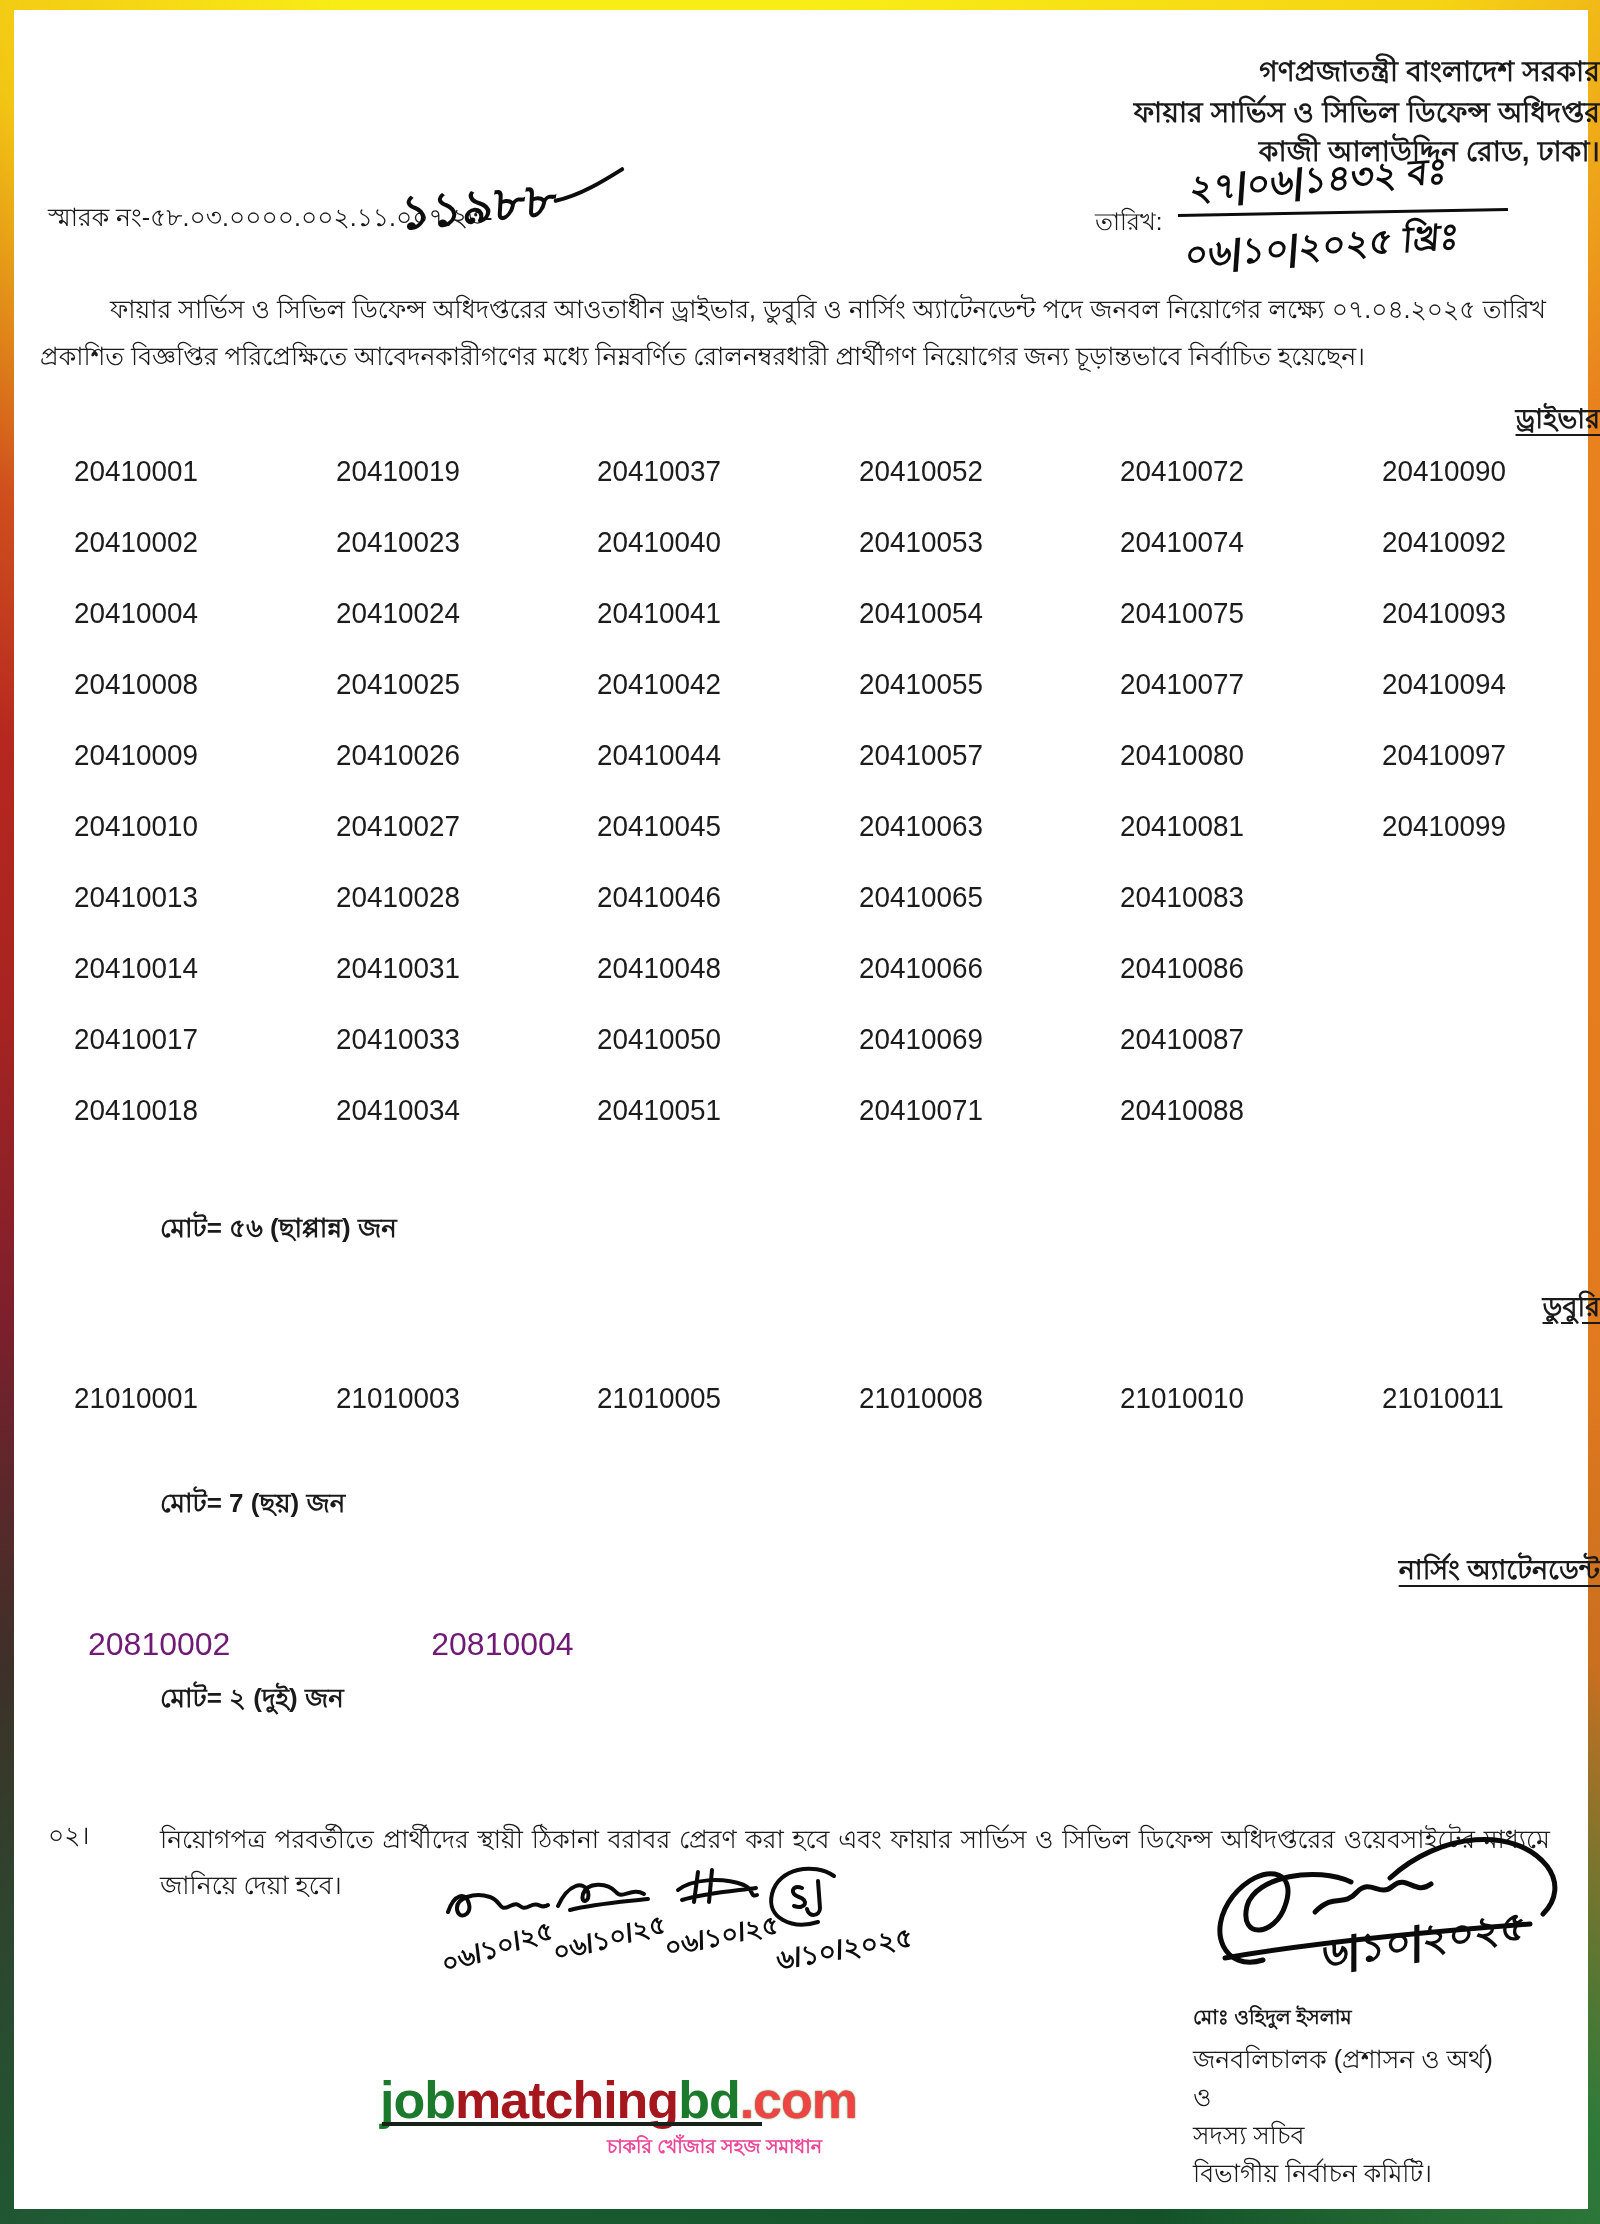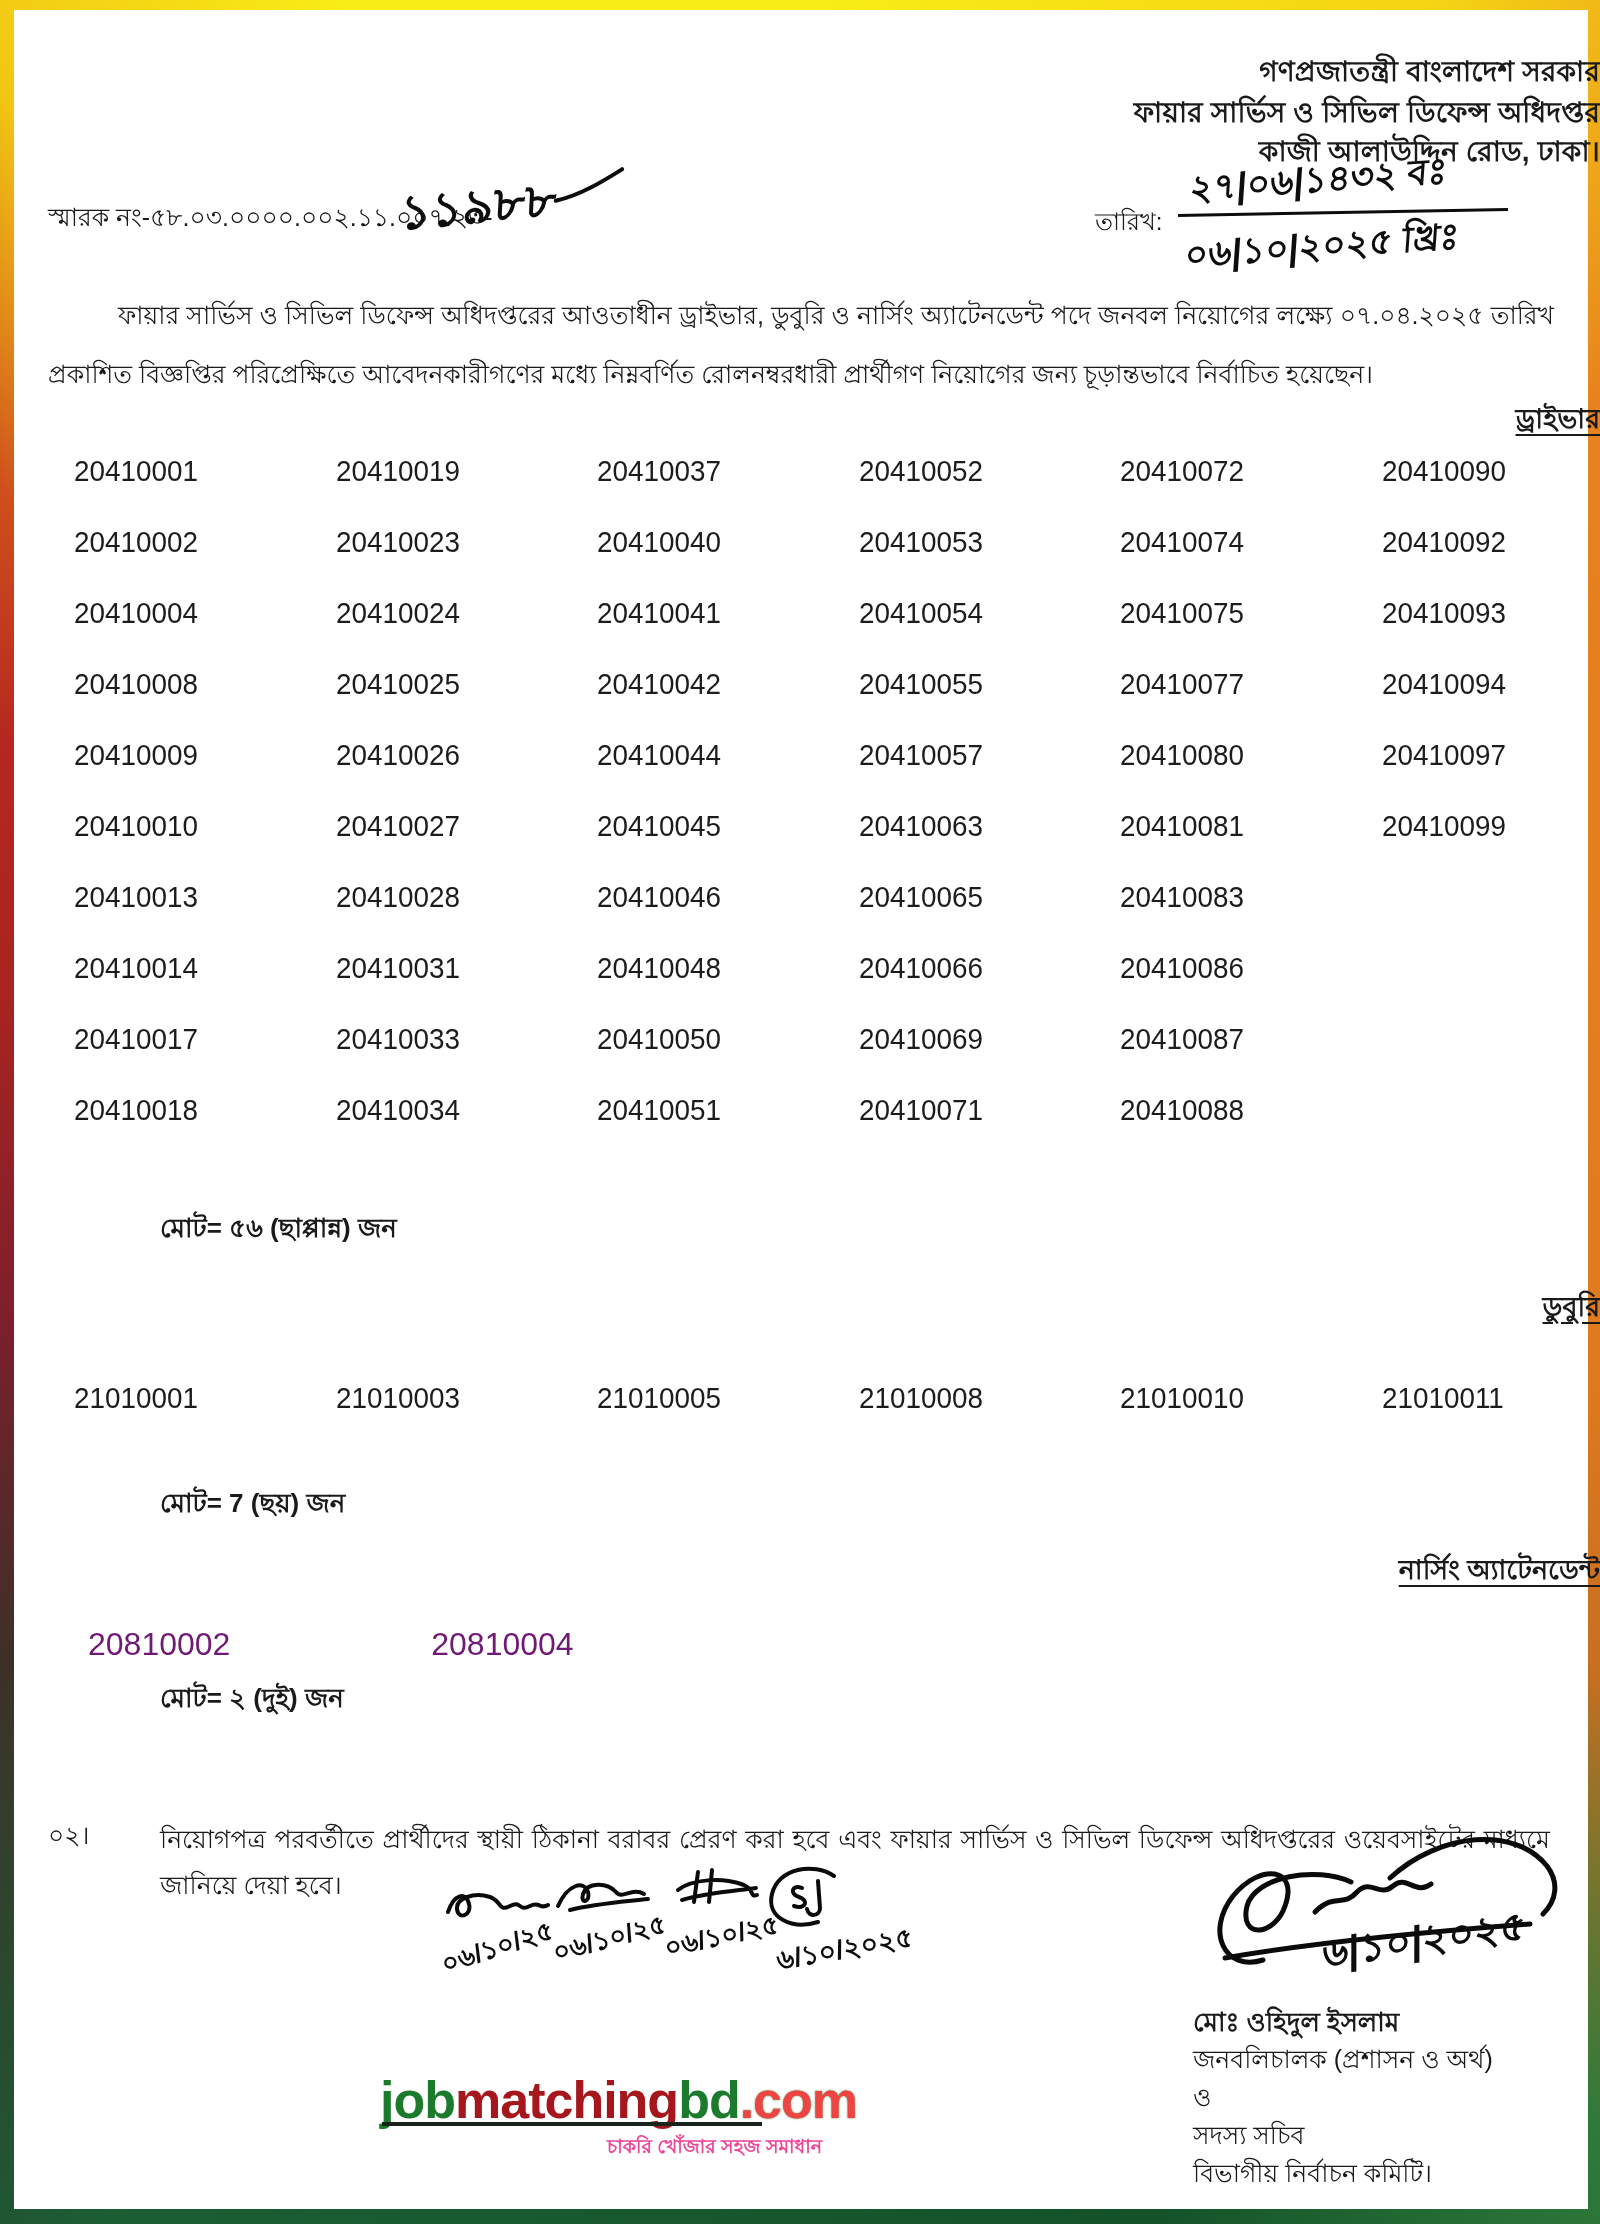--- a/index.html
+++ b/index.html
@@ -59,21 +59,21 @@
 
 <div class="abs" style="left:1095px;top:203px;font-size:24px;">তারিখ:</div>
 <div class="abs hand" style="left:1190px;top:152px;font-size:36px;transform:rotate(-2deg);white-space:nowrap;">
   <span class="hw-skew">২৭|০৬|১৪৩২ বঃ</span>
 </div>
 <div class="abs" style="left:1178px;top:211px;width:330px;height:3px;background:#0d0d0d;transform:rotate(-1deg);"></div>
 <div class="abs hand" style="left:1185px;top:218px;font-size:36px;transform:rotate(-2deg);white-space:nowrap;">
   <span class="hw-skew">০৬|১০|২০২৫ খ্রিঃ</span>
 </div>
 
-<div class="abs body-txt just" style="left:48px;top:286px;width:1506px;line-height:59px;text-indent:70px;">ফায়ার সার্ভিস ও সিভিল ডিফেন্স অধিদপ্তরের আওতাধীন ড্রাইভার, ডুবুরি ও নার্সিং অ্যাটেনডেন্ট পদে জনবল নিয়োগের লক্ষ্যে ০৭.০৪.২০২৫ তারিখ প্রকাশিত বিজ্ঞপ্তির পরিপ্রেক্ষিতে আবেদনকারীগণের মধ্যে নিম্নবর্ণিত রোলনম্বরধারী প্রার্থীগণ নিয়োগের জন্য চূড়ান্তভাবে নির্বাচিত হয়েছেন।</div>
+<div class="abs body-txt just" style="left:40px;top:286px;width:1506px;line-height:47px;text-indent:70px;">ফায়ার সার্ভিস ও সিভিল ডিফেন্স অধিদপ্তরের আওতাধীন ড্রাইভার, ডুবুরি ও নার্সিং অ্যাটেনডেন্ট পদে জনবল নিয়োগের লক্ষ্যে ০৭.০৪.২০২৫ তারিখ প্রকাশিত বিজ্ঞপ্তির পরিপ্রেক্ষিতে আবেদনকারীগণের মধ্যে নিম্নবর্ণিত রোলনম্বরধারী প্রার্থীগণ নিয়োগের জন্য চূড়ান্তভাবে নির্বাচিত হয়েছেন।</div>
 
 <div class="abs ctr sec-title" style="top:398px;">ড্রাইভার</div>
 <div class="roll-grid" style="top:455px;">
     <div class="roll-cell">20410001</div>
     <div class="roll-cell">20410019</div>
     <div class="roll-cell">20410037</div>
     <div class="roll-cell">20410052</div>
     <div class="roll-cell">20410072</div>
     <div class="roll-cell">20410090</div>
     <div class="roll-cell">20410002</div>
@@ -184,21 +184,21 @@
     <path d="M78 120 C 40 132, 20 92, 48 56 C 76 22, 114 28, 100 66 C 90 96, 54 100, 62 66 C 70 36, 132 26, 166 42" stroke="#0a0a0a" stroke-width="5" fill="none" stroke-linecap="round"></path>
     <path d="M130 72 C 150 52, 158 68, 172 52 C 186 38, 194 58, 208 46 C 222 34, 230 56, 246 44" stroke="#0a0a0a" stroke-width="5" fill="none" stroke-linecap="round"></path>
     <path d="M205 38 C 255 -8, 330 -14, 362 26 C 374 42, 372 60, 358 74" stroke="#0a0a0a" stroke-width="5" fill="none" stroke-linecap="round"></path>
     <path d="M40 118 C 120 104, 240 92, 345 84" stroke="#0a0a0a" stroke-width="5" fill="none" stroke-linecap="round"></path>
   </svg>
 </div>
 <div class="abs hand" style="left:1322px;top:1908px;font-size:40px;transform:rotate(-6deg);white-space:nowrap;">
   <span class="hw-skew">৬|১০|২০২৫</span>
 </div>
 
-<div class="abs" style="left:1193px;top:2002px;font-size:26px;font-weight:700;">মোঃ ওহিদুল ইসলাম</div>
+<div class="abs" style="left:1193px;top:2002px;font-size:20px;font-weight:700;">মোঃ ওহিদুল ইসলাম</div>
 <div class="abs" style="left:1193px;top:2040px;font-size:25px;">জনবলিচালক (প্রশাসন ও অর্থ)</div>
 <div class="abs" style="left:1193px;top:2078px;font-size:25px;">ও</div>
 <div class="abs" style="left:1193px;top:2116px;font-size:25px;">সদস্য সচিব</div>
 <div class="abs" style="left:1193px;top:2154px;font-size:25px;">বিভাগীয় নির্বাচন কমিটি।</div>
 
 <div class="abs logo" style="left:380px;top:2070px;">
   <span class="g">job</span><span class="r">matching</span><span class="g">bd</span><span class="y">.com</span>
 </div>
 <div class="abs" style="left:382px;top:2122px;width:380px;height:4px;background:#16221a;"></div>
 <div class="abs tagline" style="left:560px;top:2132px;width:262px;text-align:right;">চাকরি খোঁজার সহজ সমাধান</div>

